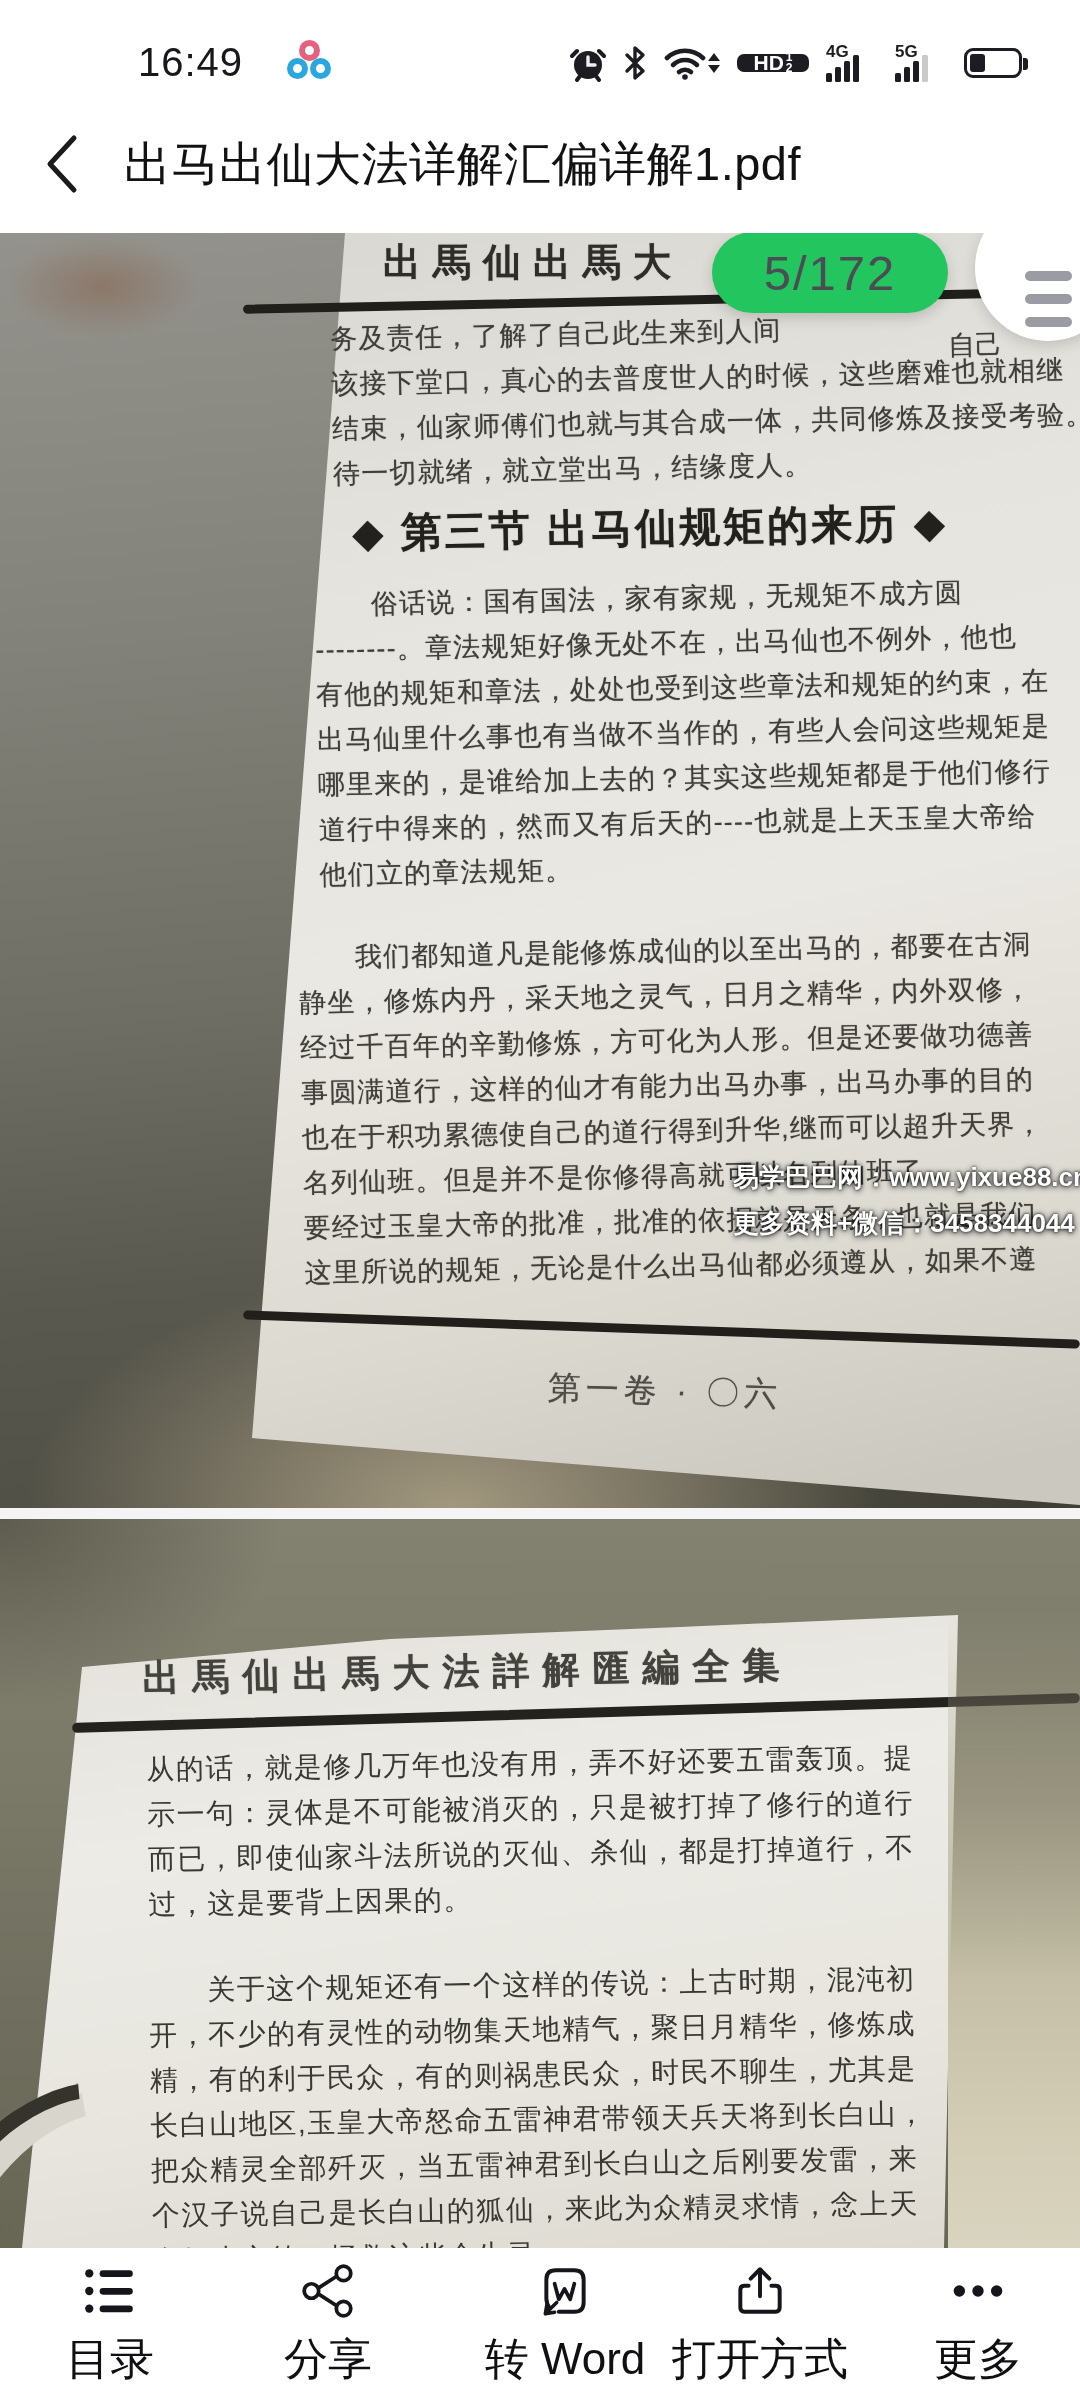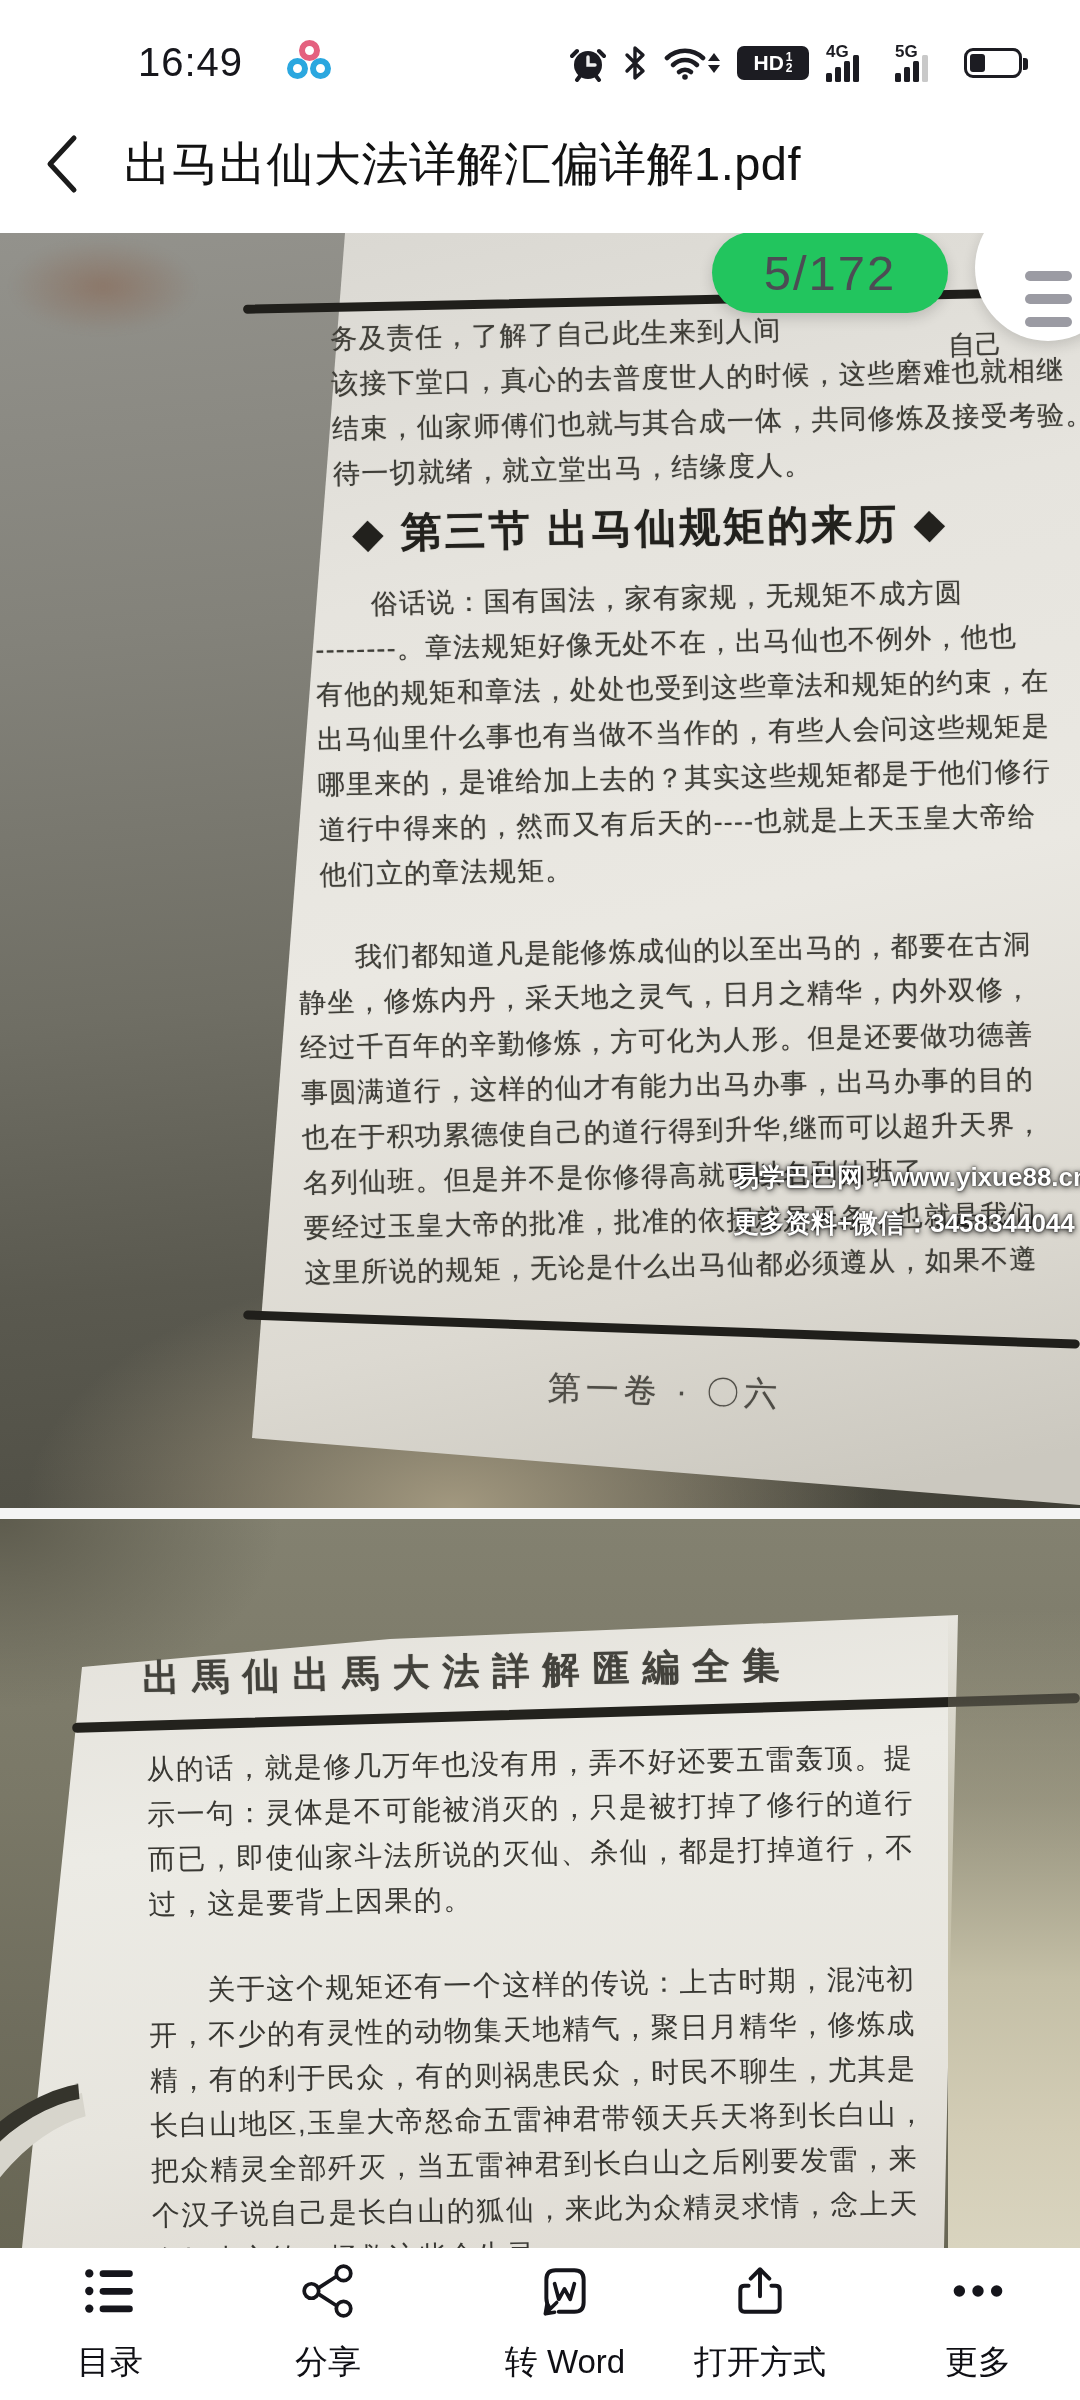--- a/index.html
+++ b/index.html
@@ -9,21 +9,21 @@
   
   .status-bar{position:absolute;left:0;top:0;width:1080px;height:95px;background:#fff;}
   .sb-time{position:absolute;left:138px;top:40px;font-size:40px;font-weight:500;color:#17171c;letter-spacing:1px;}
   .app-logo{position:absolute;left:286px;top:40px;width:48px;height:46px;}
   .app-logo i{position:absolute;box-sizing:border-box;width:21px;height:21px;border-radius:50%;background:transparent;}
   .app-logo .r1{left:13px;top:0;border:6px solid #e4617f;}
   .app-logo .r2{left:1px;top:18px;border:6px solid #2ba7df;}
   .app-logo .r3{left:24px;top:18px;border:6px solid #2ba7df;}
   .sb-right{position:absolute;right:58px;top:44px;display:flex;align-items:center;gap:17px;}
   .sb-right svg{display:block;}
-  .hd-badge{height:34px;min-width:62px;background:#1c1c22;border-radius:7px;color:#fff;
+  .hd-badge{height:18px;min-width:62px;background:#1c1c22;border-radius:7px;color:#fff;
             display:flex;align-items:center;justify-content:center;padding:0 5px;}
   .hd-badge b{font-size:21px;font-weight:800;letter-spacing:0;}
   .hd-frac{display:flex;flex-direction:column;margin-left:2px;font-size:12px;line-height:11px;font-weight:700;align-items:center;}
   .sig{position:relative;width:52px;height:38px;text-decoration:underline;}
   .sig .lab{position:absolute;left:0;top:-2px;font-size:17px;font-weight:800;color:#1c1c22;}
   .sig .bars{position:absolute;left:0;bottom:0;display:flex;align-items:flex-end;gap:3px;width:100%;}
   .sig .bars i{display:block;width:6px;background:#1c1c22;border-radius:1.5px;}
   .sig .bars i.lt{background:#c9c9c9;}
   .batt{position:relative;box-sizing:border-box;width:58px;height:30px;border:3.5px solid #1c1c22;border-radius:9px;}
   .batt:after{content:"";position:absolute;right:-9px;top:7px;width:5px;height:12px;background:#1c1c22;border-radius:0 3px 3px 0;}
@@ -106,21 +106,21 @@
     box-shadow:0 5px 14px rgba(0,0,0,.14);}
   .menu-circle i{position:absolute;left:50px;width:47px;height:10px;border-radius:5px;background:#9b9ba3;}
   .menu-circle i:nth-child(1){top:76px;}
   .menu-circle i:nth-child(2){top:99px;}
   .menu-circle i:nth-child(3){top:122px;}
 
   
   .toolbar{position:absolute;left:0;top:2248px;width:1080px;height:152px;background:#fff;z-index:8;}
   .tb-item{position:absolute;top:14px;width:170px;display:flex;flex-direction:column;align-items:center;}
   .tb-item svg{display:block;}
-  .tb-label{margin-top:20px;font-size:33px;color:#0f0f14;white-space:nowrap;}
+  .tb-label{margin-top:10px;font-size:44px;color:#0f0f14;white-space:nowrap;}
 </style>
 </head>
 <body>
 
 <div class="screen">
 
   <div class="status-bar">
     <span class="sb-time">16:49</span>
     <span class="app-logo">
         <i class="r1"></i>
@@ -185,20 +185,21 @@
       <polyline points="34,6 10,32 34,58" stroke="#1b1b1b" stroke-width="5" fill="none" stroke-linecap="round" stroke-linejoin="round"></polyline>
     </svg>
     <div class="doc-title">出马出仙大法详解汇偏详解1.pdf</div>
   </div>
 
   <div class="content">
 
     <section class="photo photo1">
       <div class="p1-page"></div>
       <div class="smudge"></div>
+      <div class="ph1-header">出馬仙出馬大</div>
       <div class="rule rule1"></div>
       <div class="para para-p1 ph-text">
           <div class="tline">务及责任，了解了自己此生来到人间</div>
           <div class="tline">该接下堂口，真心的去普度世人的时候，这些磨难也就相继</div>
           <div class="tline">结束，仙家师傅们也就与其合成一体，共同修炼及接受考验。</div>
           <div class="tline">待一切就绪，就立堂出马，结缘度人。</div>
         </div>
       <span class="p1frag ph-text">自己</span>
       <div class="ph1-heading">◆  第三节  出马仙规矩的来历  ◆</div>
       <div class="para para-p2 ph-text">

